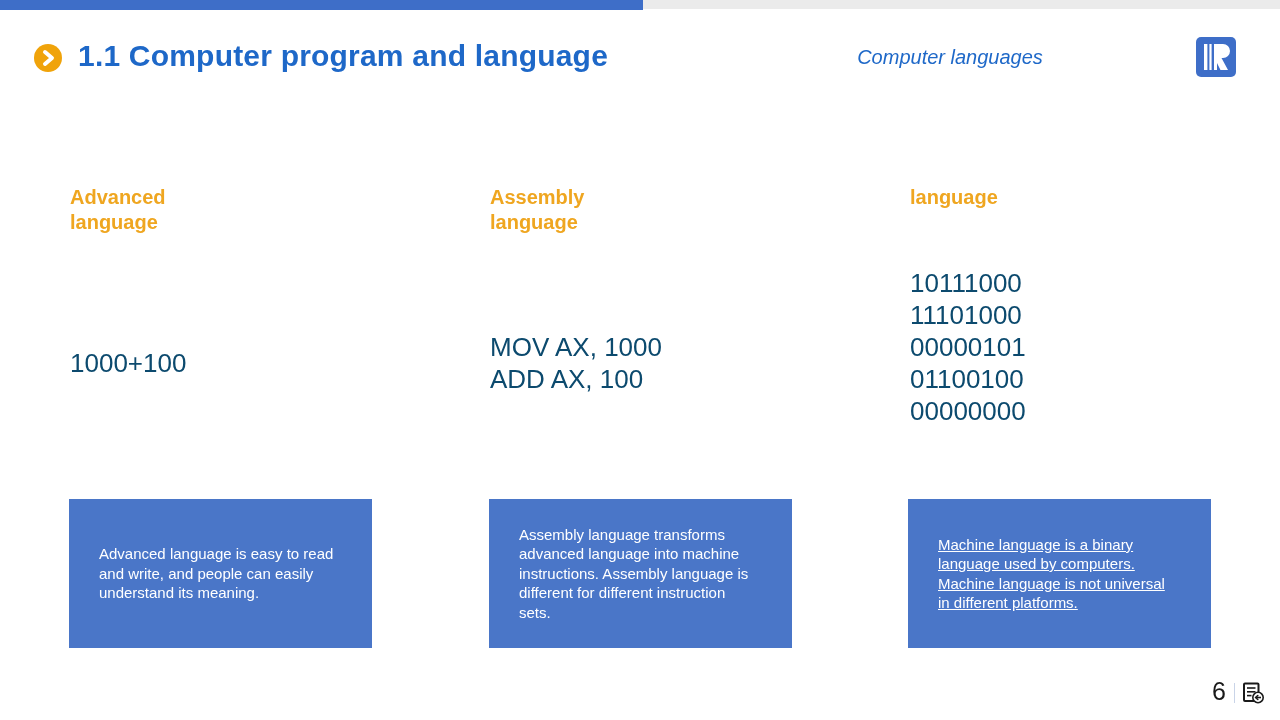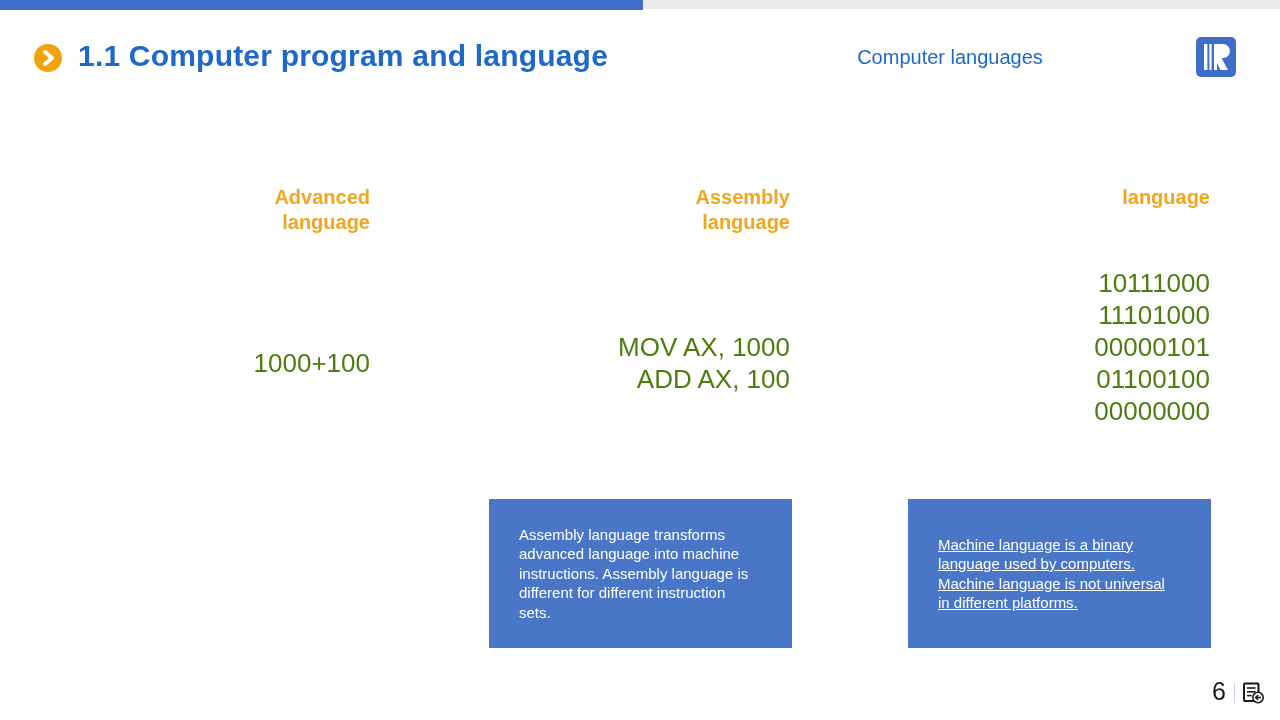--- a/index.html
+++ b/index.html
@@ -36,42 +36,43 @@
     font-size: 30px; font-weight: bold;
     color: #1E68C8;
     letter-spacing: 0.2px;
     white-space: nowrap;
   }
   .slide-subtitle {
     position: absolute; left: 800px; top: 46px;
     width: 300px; text-align: center;
     font-size: 20px; color: #1E68C8;
     white-space: nowrap;
+    font-style: italic;
   }
   .logo {
     position: absolute; left: 1196px; top: 37px;
     width: 40px; height: 40px;
   }
 
   
   .col-header {
     position: absolute; top: 185px;
-    width: 300px; text-align: right;
+    width: 300px; text-align: left;
     color: #EFA620; font-weight: bold;
     font-size: 20px; line-height: 25px;
   }
   .col1-x { left: 70px; }
   .col2-x { left: 490px; }
   .col3-x { left: 910px; }
 
   
   .example {
     position: absolute;
-    width: 300px; text-align: right;
-    color: #4d7c0f;
+    width: 300px; text-align: left;
+    color: #0c4a6e;
     font-size: 26px; line-height: 32px;
     white-space: nowrap;
   }
   .example-1 { top: 347px; }
   .example-2 { top: 331px; }
   .example-3 { top: 267px; }
 
   
   .desc-box {
     position: absolute; top: 499px;
@@ -151,20 +152,23 @@
     <div>ADD AX, 100</div>
   </div>
   <div class="example example-3 col3-x">
     <div>10111000</div>
     <div>11101000</div>
     <div>00000101</div>
     <div>01100100</div>
     <div>00000000</div>
   </div>
 
+  <div class="desc-box desc-box-1">
+    <p>Advanced language is easy to read and write, and people can easily understand its meaning.</p>
+  </div>
   <div class="desc-box desc-box-2">
     <p>Assembly language transforms advanced language into machine instructions. Assembly language is different for different instruction sets.</p>
   </div>
   <div class="desc-box desc-box-3">
     <p>Machine language is a binary language used by computers. Machine language is not universal in different platforms.</p>
   </div>
 
   <div class="page-number">6</div>
   <div class="footer-divider"></div>
   <div class="footer-return">

